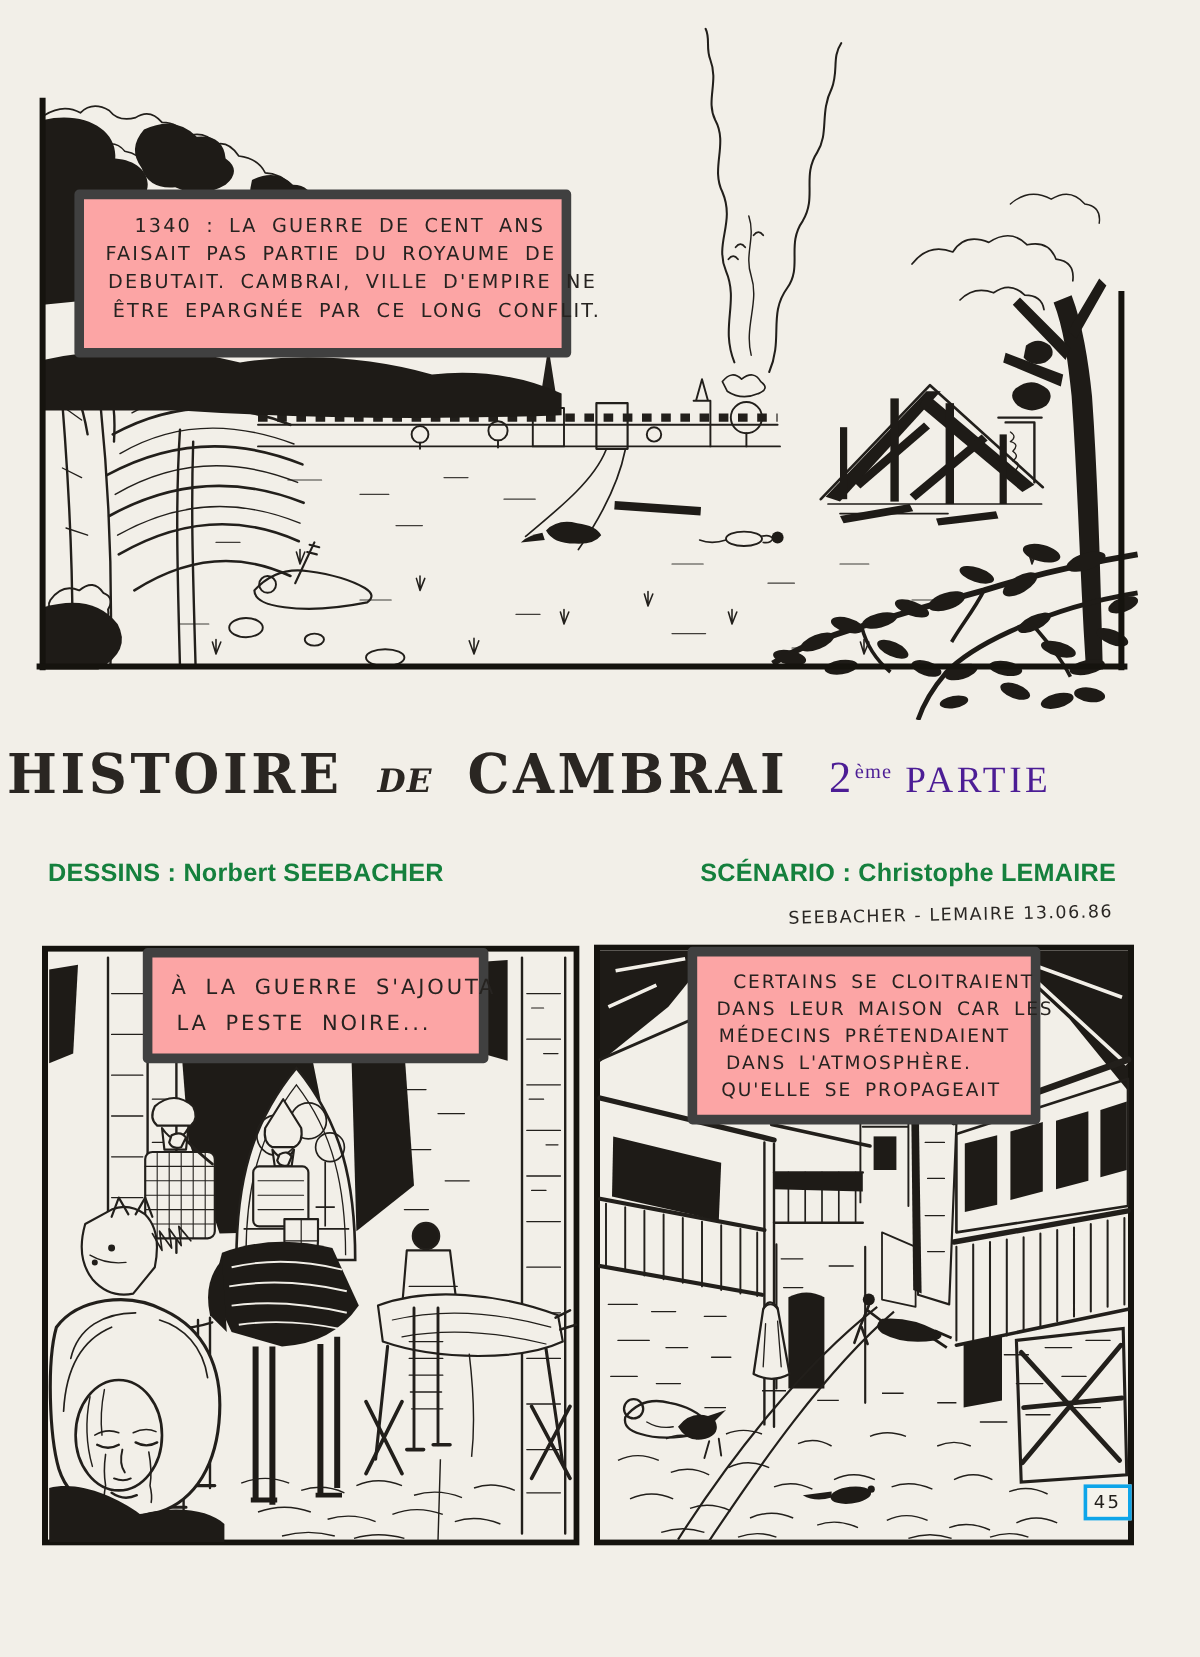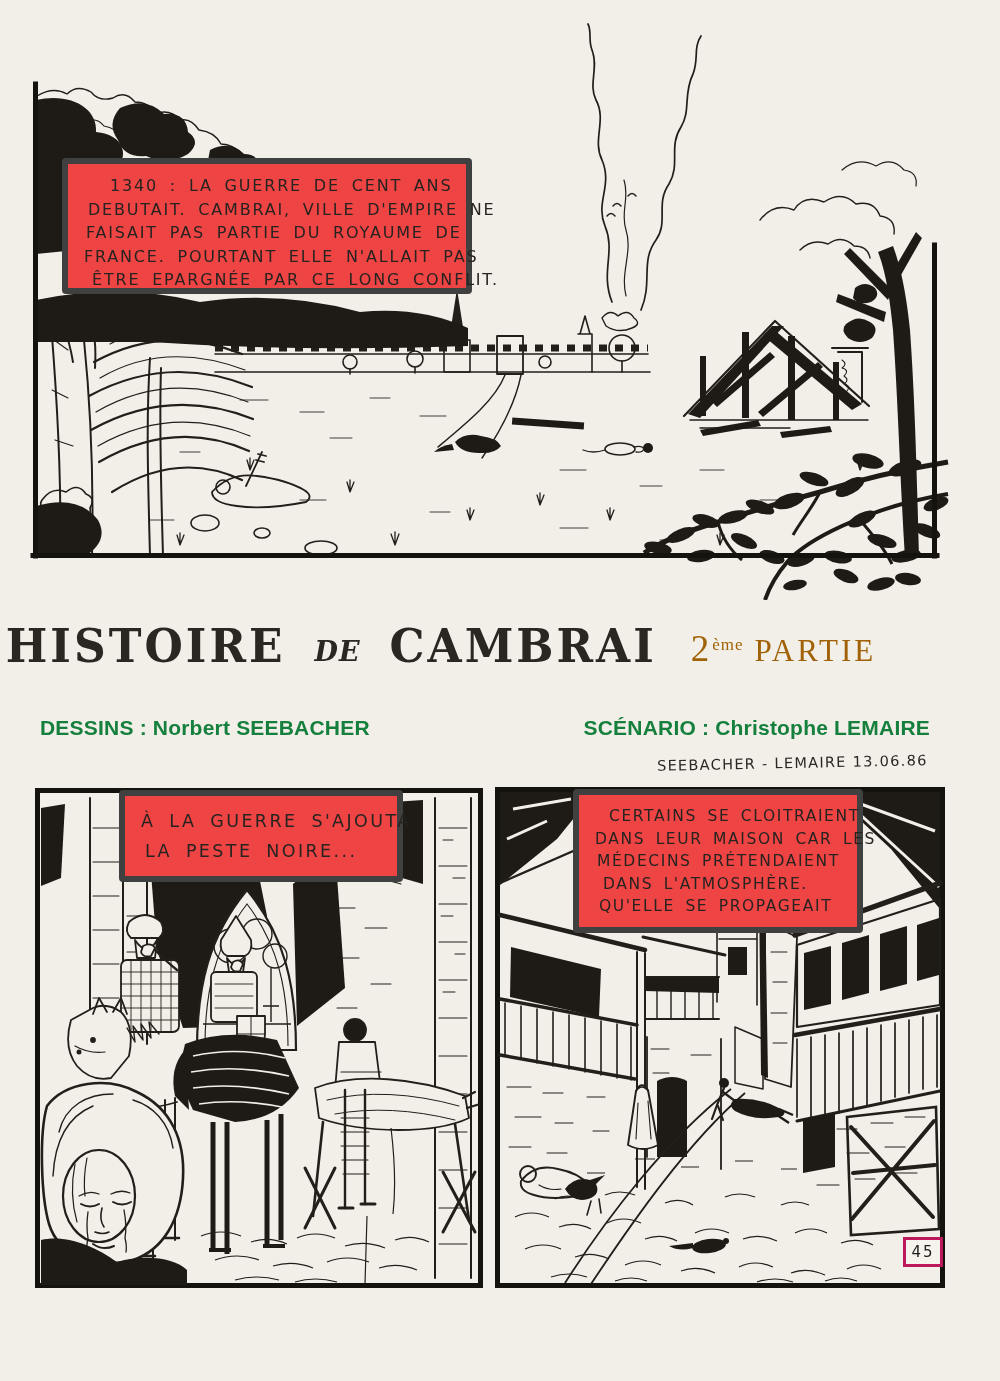--- a/index.html
+++ b/index.html
@@ -2,51 +2,51 @@
 <html><head>
 <meta charset="utf-8">
 <style>
   html,body{margin:0;padding:0;}
   .page{position:relative;width:1000px;height:1381px;background:#f2efe8;overflow:hidden;
         font-family:"DejaVu Sans",sans-serif;color:#221f1b;}
   .panel{position:absolute;}
   .panel svg{position:absolute;left:0;top:0;}
 
   
-  .caption{position:absolute;background:#ef4444;border:6px solid #404040;border-radius:4px;
+  .caption{position:absolute;background:#fca5a5;border:8px solid #404040;border-radius:4px;
            padding:10px 12px 8px 16px;z-index:5;}
   .cap-line{font-family:"DejaVu Sans",sans-serif;color:#262320;white-space:nowrap;}
   .cap-top .cap-line{font-size:16px;line-height:23.5px;letter-spacing:1.8px;word-spacing:5px;}
   .cap-left .cap-line{font-size:17.5px;line-height:30px;letter-spacing:2.4px;word-spacing:6px;}
   .cap-right .cap-line{font-size:15.5px;line-height:22.5px;letter-spacing:1.6px;word-spacing:4px;}
   .ind1{padding-left:26px;} .ind2{padding-left:4px;} .ind3{padding-left:2px;}
   .ind4{padding-left:0;} .ind5{padding-left:8px;} .ind6{padding-left:14px;}
 
   
   .title-row{position:absolute;left:3px;top:620px;width:876px;display:flex;
              justify-content:center;align-items:baseline;z-index:4;}
   .t-big{font-family:"DejaVu Serif",serif;font-weight:700;font-size:44px;
          letter-spacing:3px;color:#2a2622;transform:scaleY(1.04);}
   .t-de{font-family:"DejaVu Serif",serif;font-weight:700;font-style:italic;font-size:27px;
         color:#2a2622;margin:0 29px;letter-spacing:1px;}
-  .t-part{margin-left:34px;font-family:"Liberation Serif",serif;color:#a16207;
+  .t-part{margin-left:34px;font-family:"Liberation Serif",serif;color:#4c1d95;
           font-size:31px;letter-spacing:3px;}
   .t-part .num{font-size:37px;}
   .t-part sup{font-size:17px;letter-spacing:1px;}
 
   
   .credit{position:absolute;top:716px;font-family:"Liberation Sans",sans-serif;
           font-weight:700;font-size:21px;color:#15803d;letter-spacing:0.2px;z-index:4;}
   .credit.left{left:40px;} .credit.right{right:70px;}
   .signature{position:absolute;top:755px;right:72px;font-family:"DejaVu Sans",sans-serif;
              font-size:14.5px;letter-spacing:1.3px;color:#2a2724;transform:rotate(-1.2deg);z-index:4;}
 
   
   .page-num{position:absolute;left:408px;top:450px;width:34px;height:24px;background:#f5f3ec;
-            border:3px solid #be185d;display:flex;align-items:center;justify-content:center;
+            border:3px solid #0ea5e9;display:flex;align-items:center;justify-content:center;
             font-family:"DejaVu Sans",sans-serif;font-size:15px;letter-spacing:2px;color:#221f1b;z-index:6;}
 </style>
 </head>
 <body>
 
 <div class="page">
 
   <div class="panel" style="left:0;top:0;width:1000px;height:600px;">
     <svg width="1000" height="600" viewBox="0 0 1000 600">
       <g stroke="#221f1b" fill="none" stroke-width="1.6" stroke-linecap="round" stroke-linejoin="round">
@@ -182,23 +182,22 @@
 
       <g stroke="#15130e" stroke-width="5" fill="none" stroke-linecap="square">
         <path d="M35.5 84 V556"></path>
         <path d="M33 555.5 H937"></path>
         <path d="M934.5 245 V556"></path>
       </g>
     </svg>
 
     <div class="caption cap-top" style="left:62px;top:158px;width:370px;height:106px;">
       <div class="cap-line ind1">1340 : LA GUERRE DE CENT ANS</div>
+      <div class="cap-line ind3">FAISAIT PAS PARTIE DU ROYAUME DE</div>
       <div class="cap-line ind2">DEBUTAIT. CAMBRAI, VILLE D'EMPIRE NE</div>
-      <div class="cap-line ind3">FAISAIT PAS PARTIE DU ROYAUME DE</div>
-      <div class="cap-line ind4">FRANCE. POURTANT ELLE N'ALLAIT PAS</div>
       <div class="cap-line ind5">ÊTRE EPARGNÉE PAR CE LONG CONFLIT.</div>
     </div>
   </div>
 
   <div class="title-row">
     <span class="t-big">HISTOIRE</span>
     <span class="t-de">DE</span>
     <span class="t-big">CAMBRAI</span>
     <span class="t-part"><span class="num">2</span><sup>ème</sup> <span>PARTIE</span></span>
   </div>

